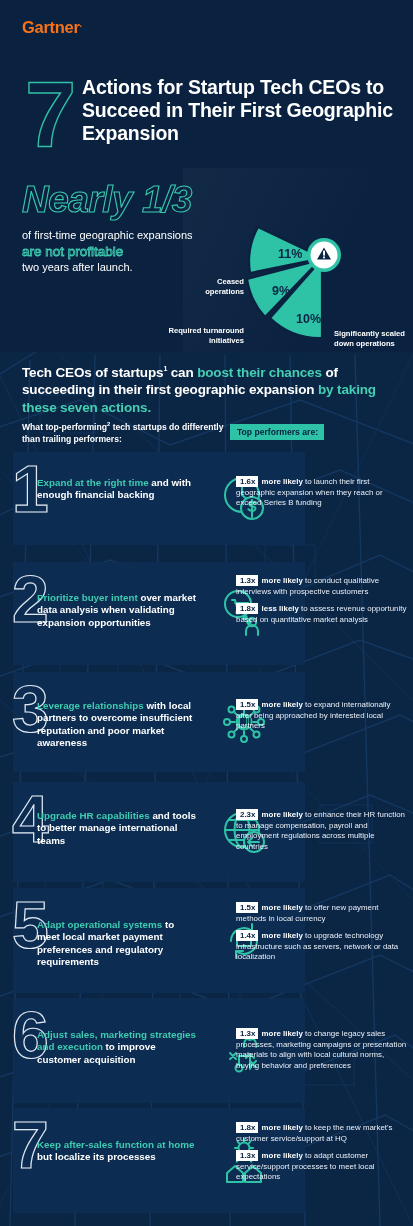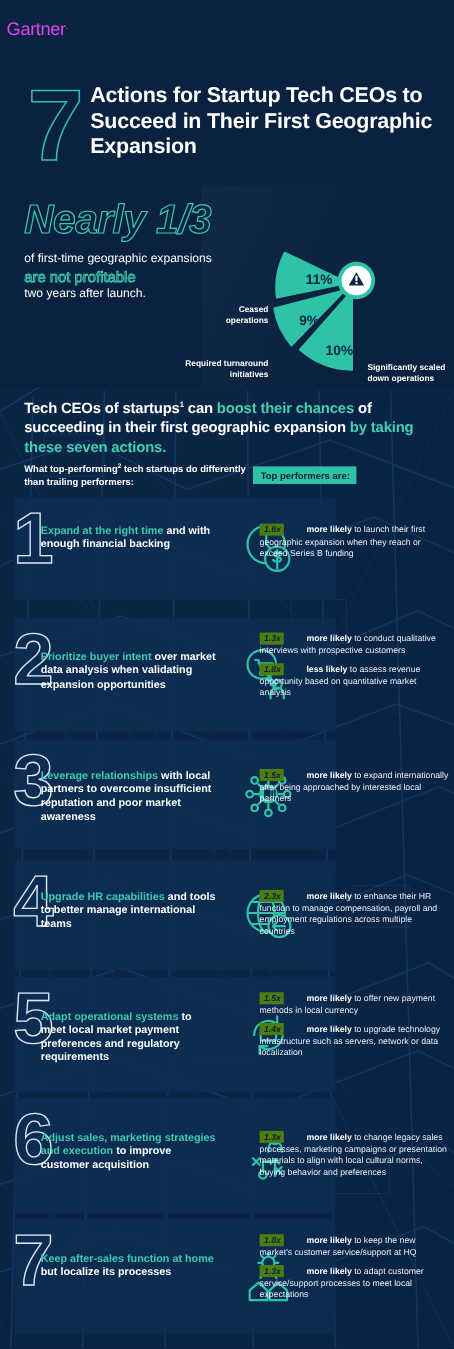--- a/index.html
+++ b/index.html
@@ -17,22 +17,22 @@
     background:#0a2240; z-index:1;
   }
   #hero-bg:after{
     content:""; position:absolute; right:0; top:168px; width:230px; height:184px;
     background:linear-gradient(115deg, rgba(255,255,255,.035), rgba(255,255,255,0) 65%);
   }
   .layer { position:absolute; z-index:3; }
 
   
   #logo {
-    left:6px; top:18px;
-    font-size:16.5px; font-weight:normal; letter-spacing:-0.3px; color:#d946ef;
+    left:22px; top:18px;
+    font-size:16.5px; font-weight:bold; letter-spacing:-0.3px; color:#f97316;
   }
   #logo .reg{ font-size:9px; vertical-align:6px; }
 
   
   #title-wrap { left:20px; top:70px; width:380px; }
   #big-seven {
     position:absolute; left:5px; top:-2px;
     font-size:92px; line-height:92px; font-weight:bold;
     color:transparent; -webkit-text-stroke:1.4px #2fbfa4;
     font-family:"Liberation Sans", sans-serif;
@@ -100,22 +100,22 @@
     font-size:9.8px; line-height:12.3px; font-weight:bold; color:#ffffff; z-index:2;
   }
   .head .tl{ color:#3ecbb0; }
   .icon-box {
     position:absolute; left:196px; width:96px; z-index:2;
     display:flex; align-items:center; justify-content:center;
   }
   .stats { position:absolute; left:236px; width:172px; z-index:3; }
   .stat { margin-bottom:7px; }
   .stat .multi {
-    background:#4d7c0f; color:#07203f; font-weight:bold;
-    padding:1px 3px 1px 4px; margin-right:18px;font-style:italic;
+    background:#ffffff; color:#07203f; font-weight:bold;
+    padding:1px 3px 1px 4px; margin-right:1px;
   }
   .stat p {
     font-size:7.9px; line-height:10.6px; color:#e9eff6; font-weight:normal;
   }
   .stat p b { color:#ffffff; }
 </style>
 </head>
 <body>
 
 <svg id="map-bg" viewBox="0 0 413 1226" preserveAspectRatio="none">

